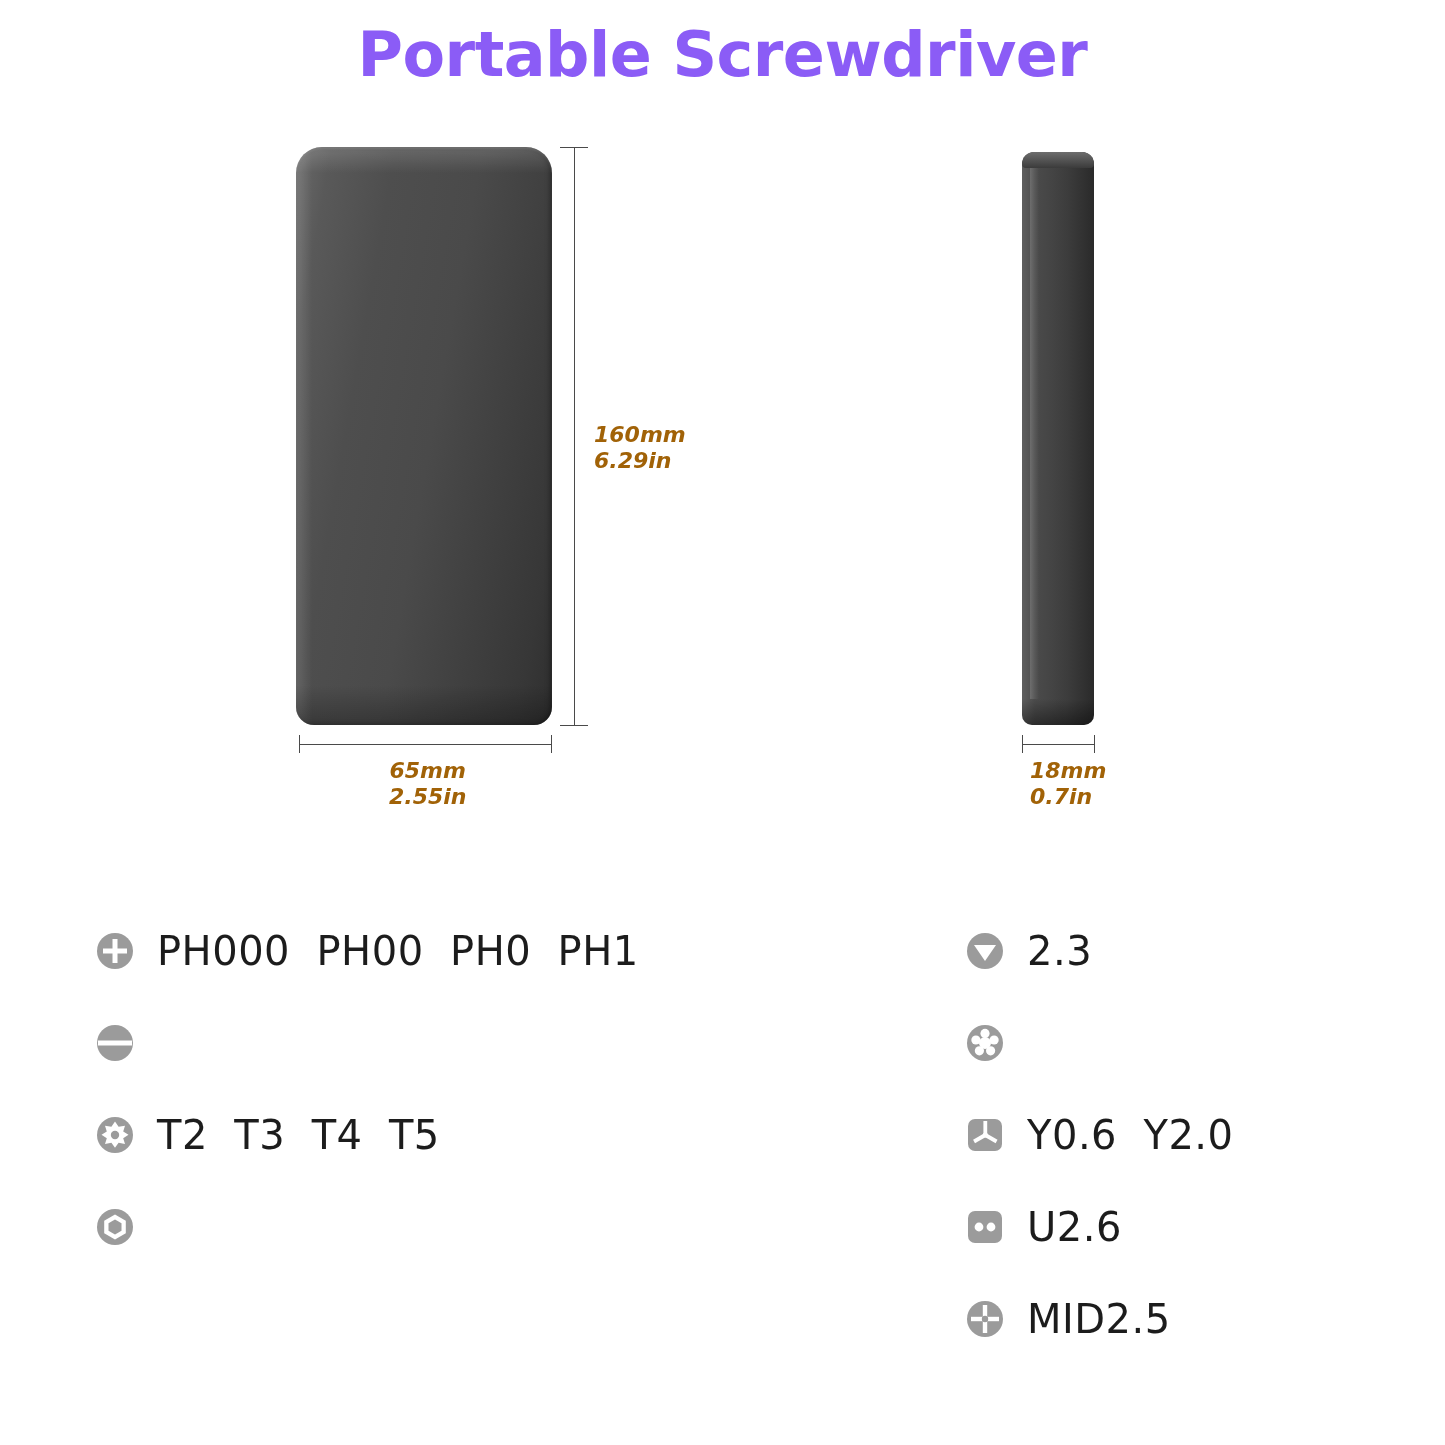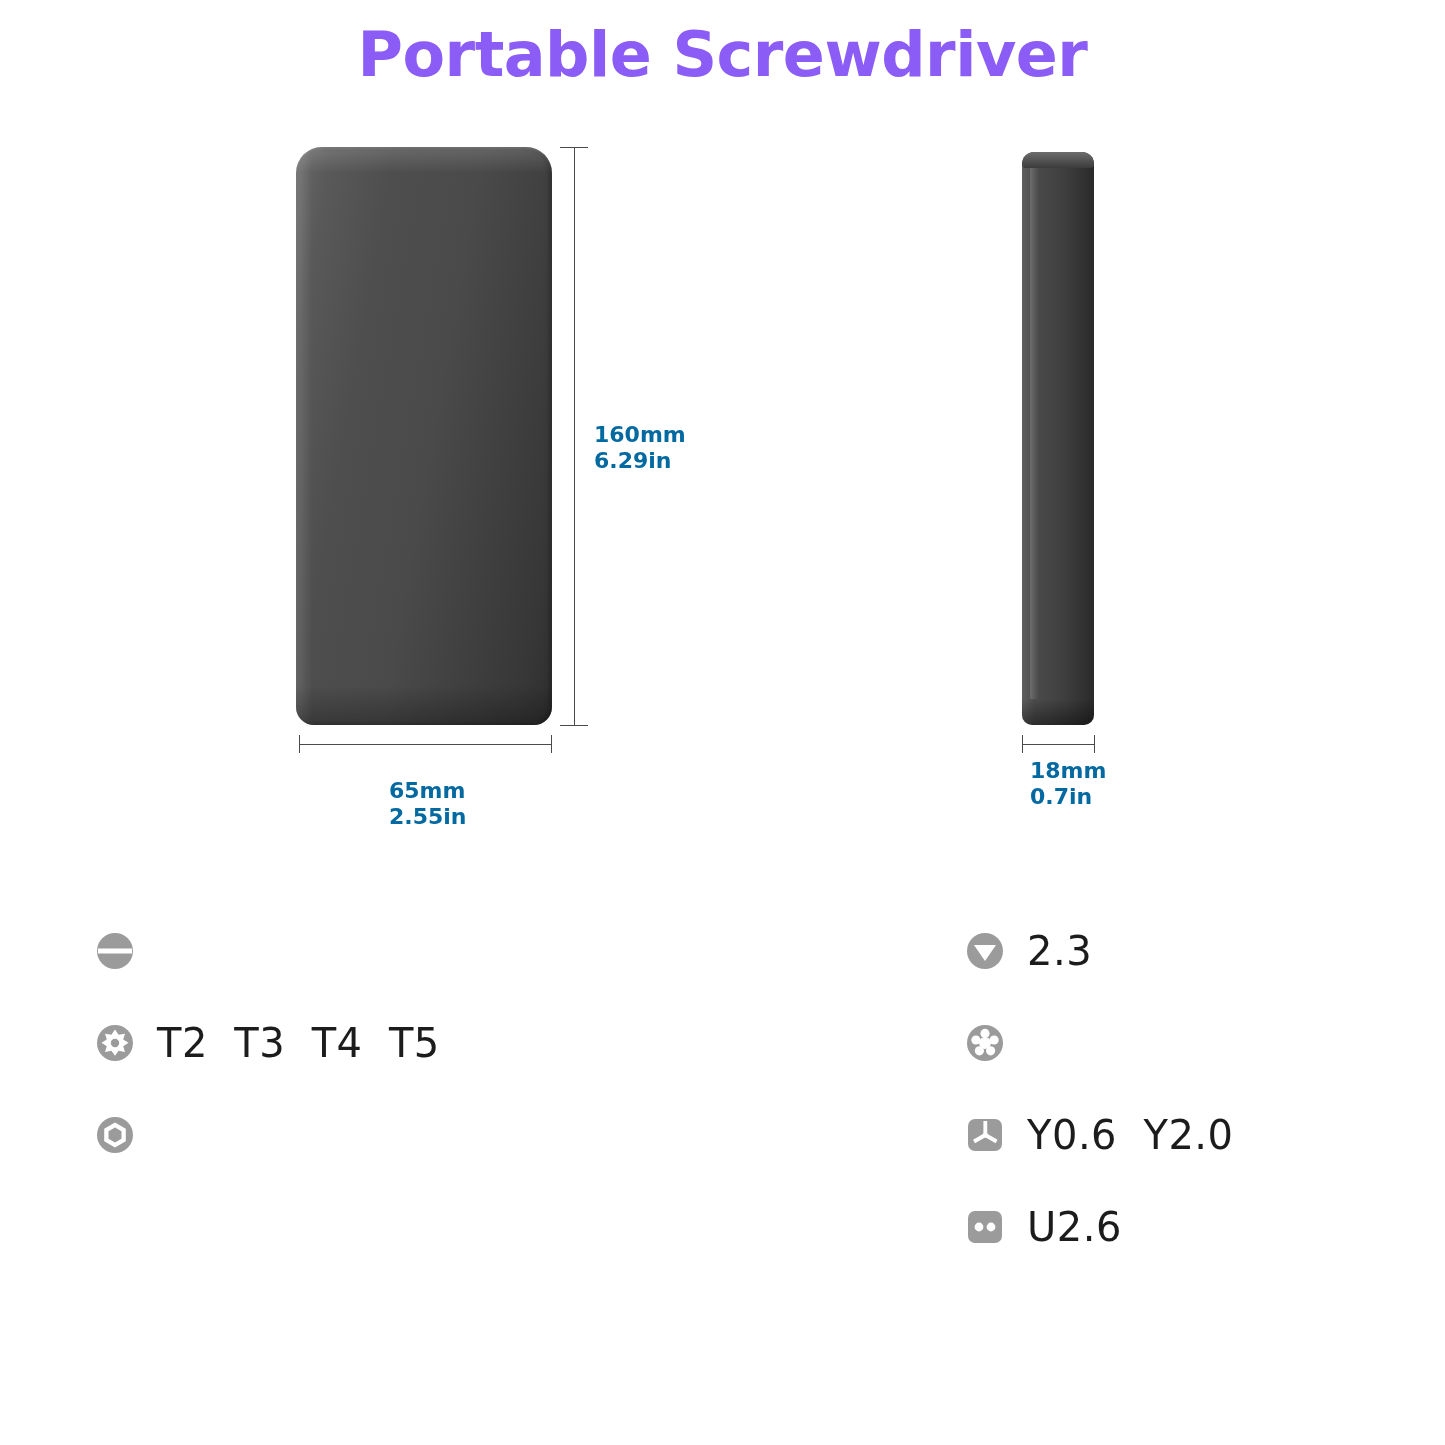--- a/index.html
+++ b/index.html
@@ -135,24 +135,25 @@
     background: #4a4a4a;
   }
   .dim-v { width: 1px; }
   .dim-h { height: 1px; }
   .tick-h { height: 1px; }
   .tick-v { width: 1px; }
 
   .dim-label {
     position: absolute;
     font-family: "DejaVu Sans", sans-serif;
+    font-style: italic;
     font-weight: bold;
     font-size: 22px;
     line-height: 26px;
-    color: #0369a1;
+    color: #a16207;
     white-space: pre-line;
   }
 
   
   .bits {
     position: absolute;
     top: 905px;
     left: 0;
     width: 1445px;
   }
@@ -200,40 +201,50 @@
 
   <div class="dim-line dim-v" style="left:574px; top:17px; height:578px;"></div>
   <div class="dim-line tick-h" style="left:560px; top:17px; width:28px;"></div>
   <div class="dim-line tick-h" style="left:560px; top:595px; width:28px;"></div>
   <div class="dim-label" style="left:594px; top:292px;">160mm
 6.29in</div>
 
   <div class="dim-line dim-h" style="left:299px; top:614px; width:252px;"></div>
   <div class="dim-line tick-v" style="left:299px; top:605px; height:18px;"></div>
   <div class="dim-line tick-v" style="left:551px; top:605px; height:18px;"></div>
-  <div class="dim-label" style="left:389px; top:628px; margin-top:20px;">65mm
+  <div class="dim-label" style="left:389px; top:628px; text-align:center;">65mm
 2.55in</div>
 
   <div class="rod-body">
     <div class="rod-cap"></div>
     <div class="rod-highlight"></div>
     <div class="rod-bottom"></div>
   </div>
 
   <div class="dim-line dim-h" style="left:1022px; top:614px; width:72px;"></div>
   <div class="dim-line tick-v" style="left:1022px; top:605px; height:18px;"></div>
   <div class="dim-line tick-v" style="left:1094px; top:605px; height:18px;"></div>
   <div class="dim-label" style="left:1030px; top:628px; ">18mm
 0.7in</div>
 </div>
 
 <div class="bits">
 
   <div class="bits-col left">
 
+    <div class="bit-row">
+      <span class="bit-icon">
+        <svg width="40" height="40" viewBox="0 0 40 40">
+          <circle cx="20" cy="20" r="18" fill="#9b9b9b"></circle>
+          <rect x="17.5" y="8" width="5" height="24" fill="#ffffff"></rect>
+          <rect x="8" y="17.5" width="24" height="5" fill="#ffffff"></rect>
+        </svg>
+      </span>
+      <span class="bit-text">PH000  PH00  PH0  PH1</span>
+    </div>
 
     <div class="bit-row">
       <span class="bit-icon">
         <svg width="40" height="40" viewBox="0 0 40 40">
           <circle cx="20" cy="20" r="18" fill="#9b9b9b"></circle>
           <rect x="3" y="17.5" width="34" height="5" fill="#ffffff"></rect>
         </svg>
       </span>
     </div>
 
@@ -307,14 +318,25 @@
       <span class="bit-icon">
         <svg width="40" height="40" viewBox="0 0 40 40">
           <rect x="3" y="4" width="34" height="32" rx="7" fill="#9b9b9b"></rect>
           <circle cx="14" cy="20" r="4.4" fill="#ffffff"></circle>
           <circle cx="26" cy="20" r="4.4" fill="#ffffff"></circle>
         </svg>
       </span>
       <span class="bit-text">U2.6</span>
     </div>
 
+    <div class="bit-row">
+      <span class="bit-icon">
+        <svg width="40" height="40" viewBox="0 0 40 40">
+          <circle cx="20" cy="20" r="18" fill="#9b9b9b"></circle>
+          <rect x="17.8" y="6" width="4.4" height="28" fill="#ffffff"></rect>
+          <rect x="6" y="17.8" width="28" height="4.4" fill="#ffffff"></rect>
+          <circle cx="20" cy="20" r="3.2" fill="#9b9b9b"></circle>
+        </svg>
+      </span>
+      <span class="bit-text">MID2.5</span>
+    </div>
   </div>
 </div>
 
 </body></html>

